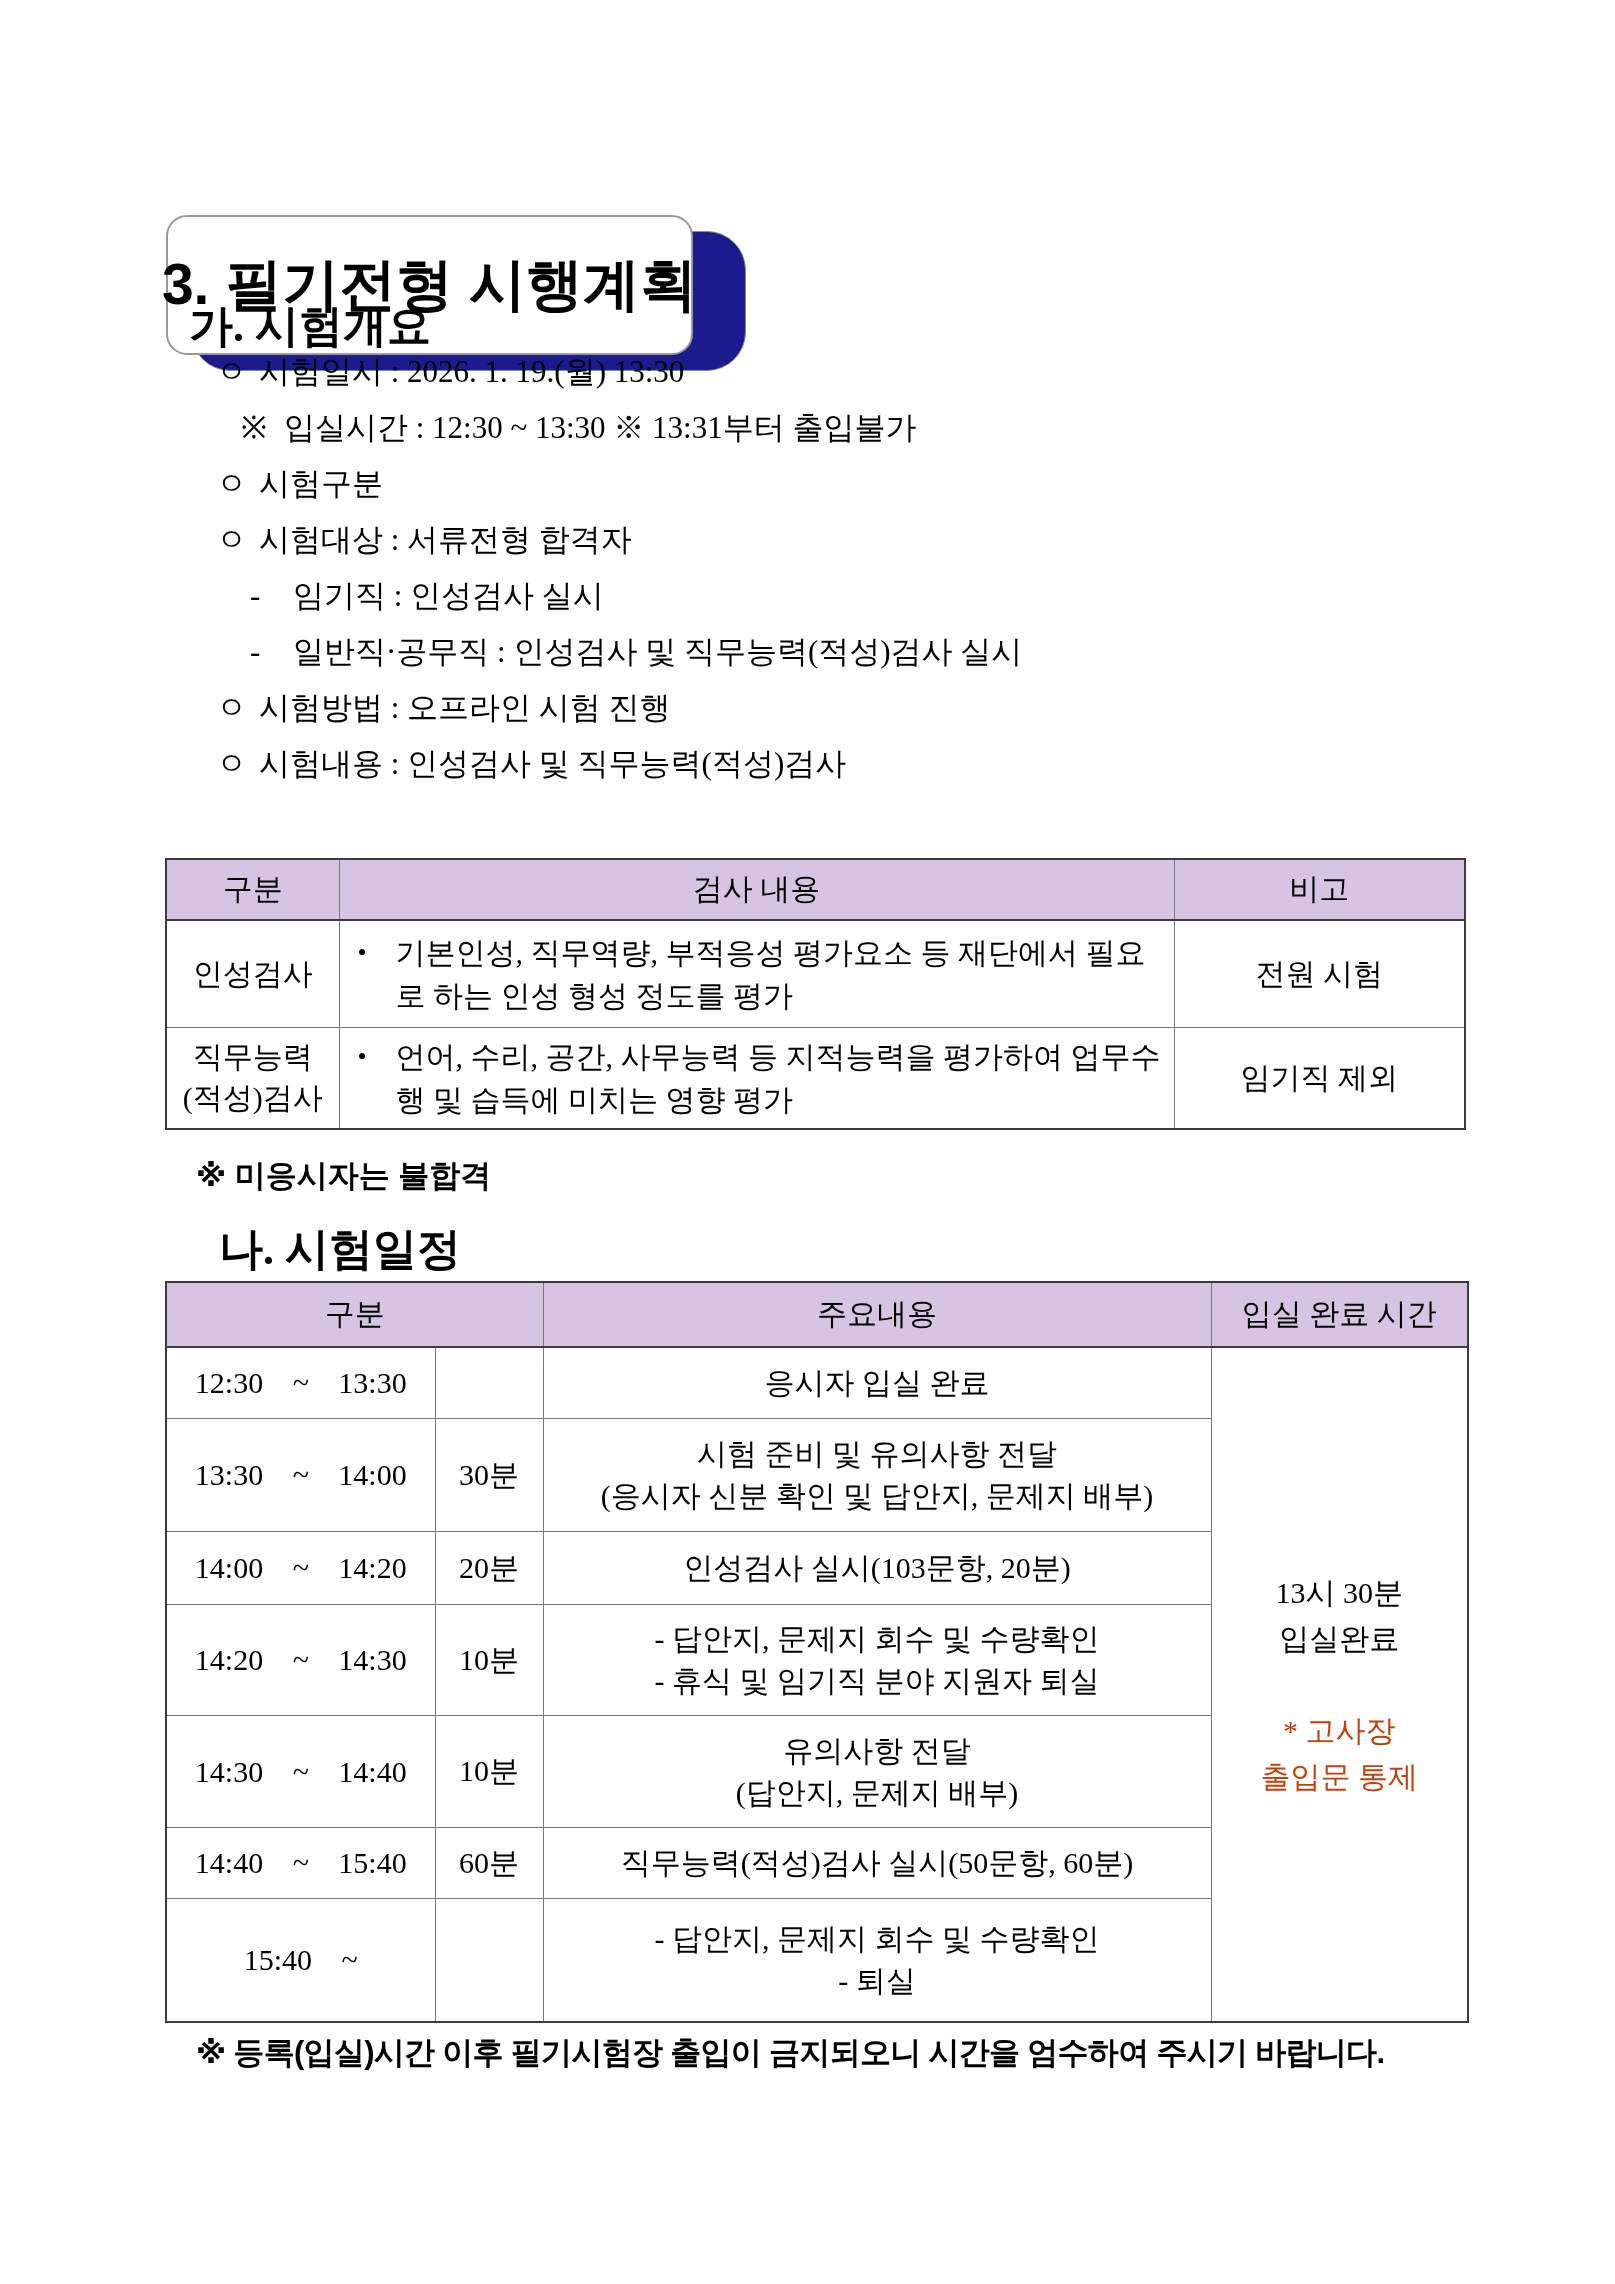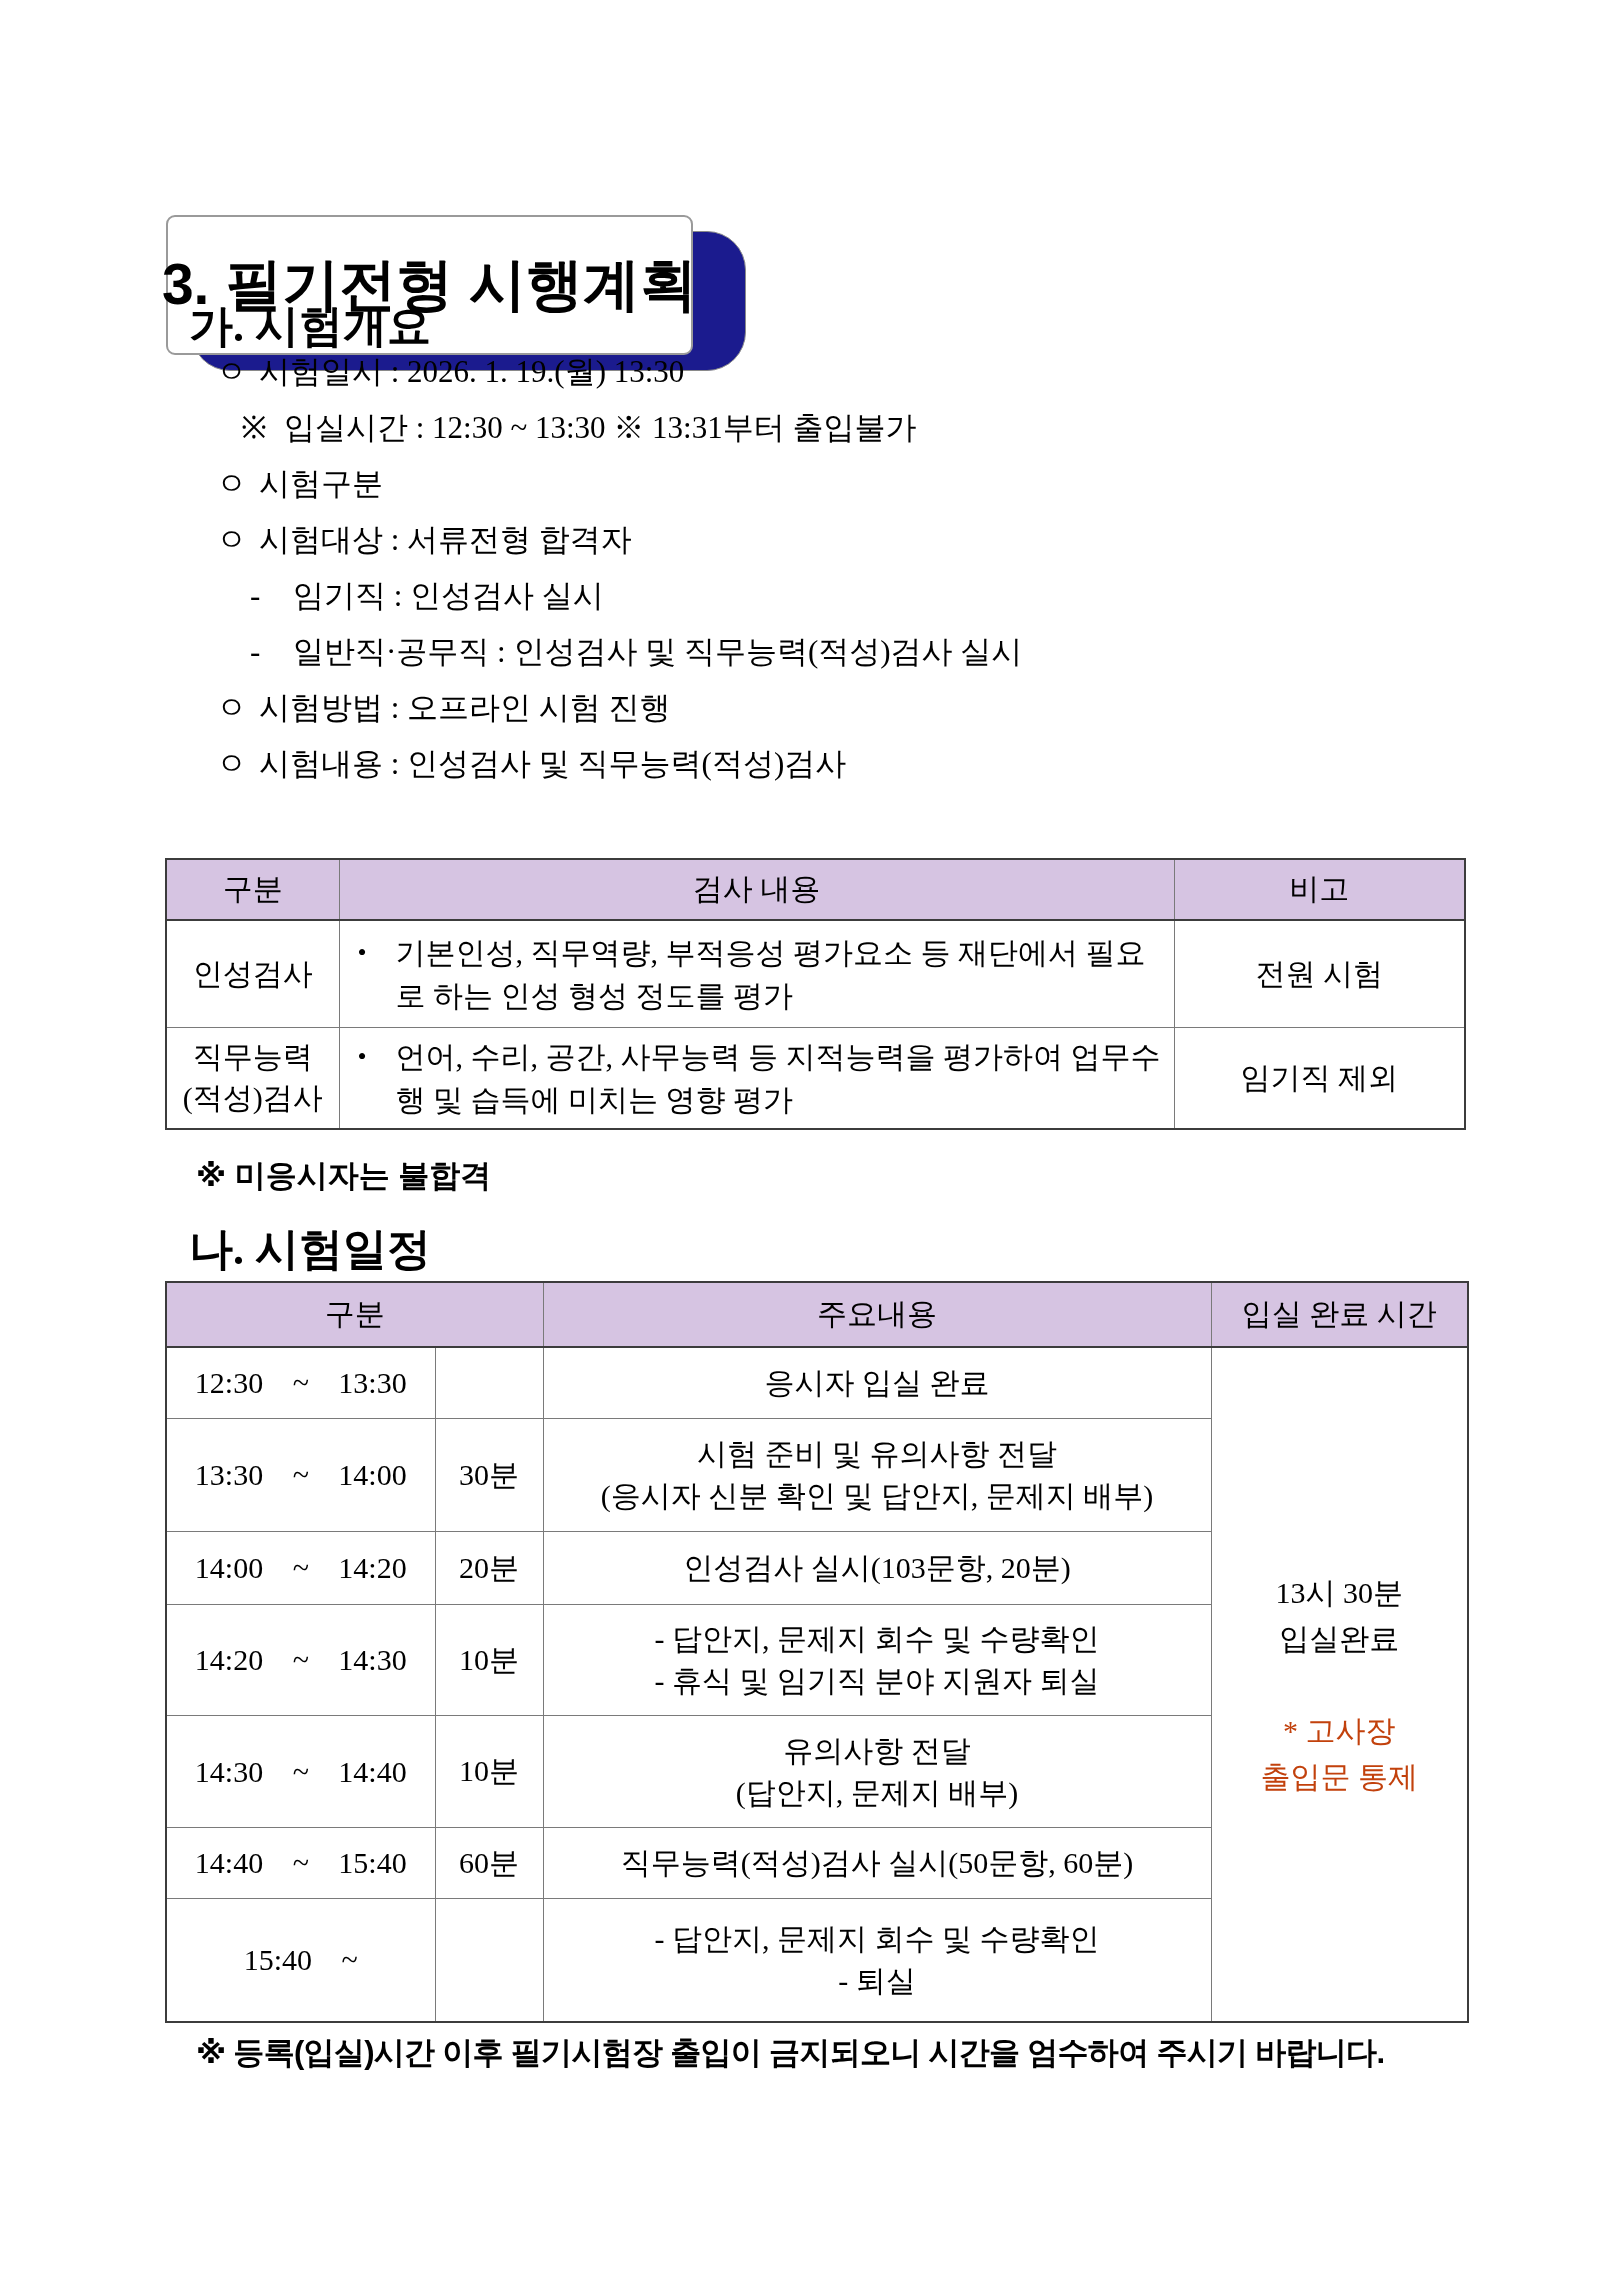--- a/index.html
+++ b/index.html
@@ -14,35 +14,35 @@
   }
 
   
   .banner { position: absolute; left: 166px; top: 215px; width: 587px; height: 163px; }
   .banner-shadow {
     position: absolute; left: 25px; top: 15.6px; width: 553px; height: 138px;
     background: #1b1b8e; border: 1.3px solid #8a8a8a; border-radius: 39px;
   }
   .banner-face {
     position: absolute; left: 0; top: 0; width: 523px; height: 136px;
-    background: #ffffff; border: 2px solid #9a9a9a; border-radius: 9px;
+    background: #ffffff; border: 2px solid #9a9a9a; border-radius: 21px;
     display: flex; align-items: center; justify-content: center;
   }
   .banner-title {
     font-family: "Liberation Sans", "DejaVu Sans", sans-serif;
     font-weight: bold; font-size: 57px; letter-spacing: 0px; white-space: nowrap;
   }
 
   
   .sec-heading {
     position: absolute; left: 189px;
     font-size: 44px; font-weight: bold; white-space: nowrap;
   }
   #heading-a { top: 297px; }
-  #heading-b { top: 1220px; }
+  #heading-b { top: 1220px; margin-left: 30px; }
 
   
   .overview-list { position: absolute; left: 216px; top: 352px; width: 1238px; }
   .ov-item {
     font-size: 31px; line-height: 39px; margin-bottom: 17px;
     white-space: pre-wrap;
   }
   .ov-item.ind2 { margin-left: 25px; }
   .ov-item.ind3 { margin-left: 34px; }
   .ov-marker { display: inline-block; min-width: 43px; }

